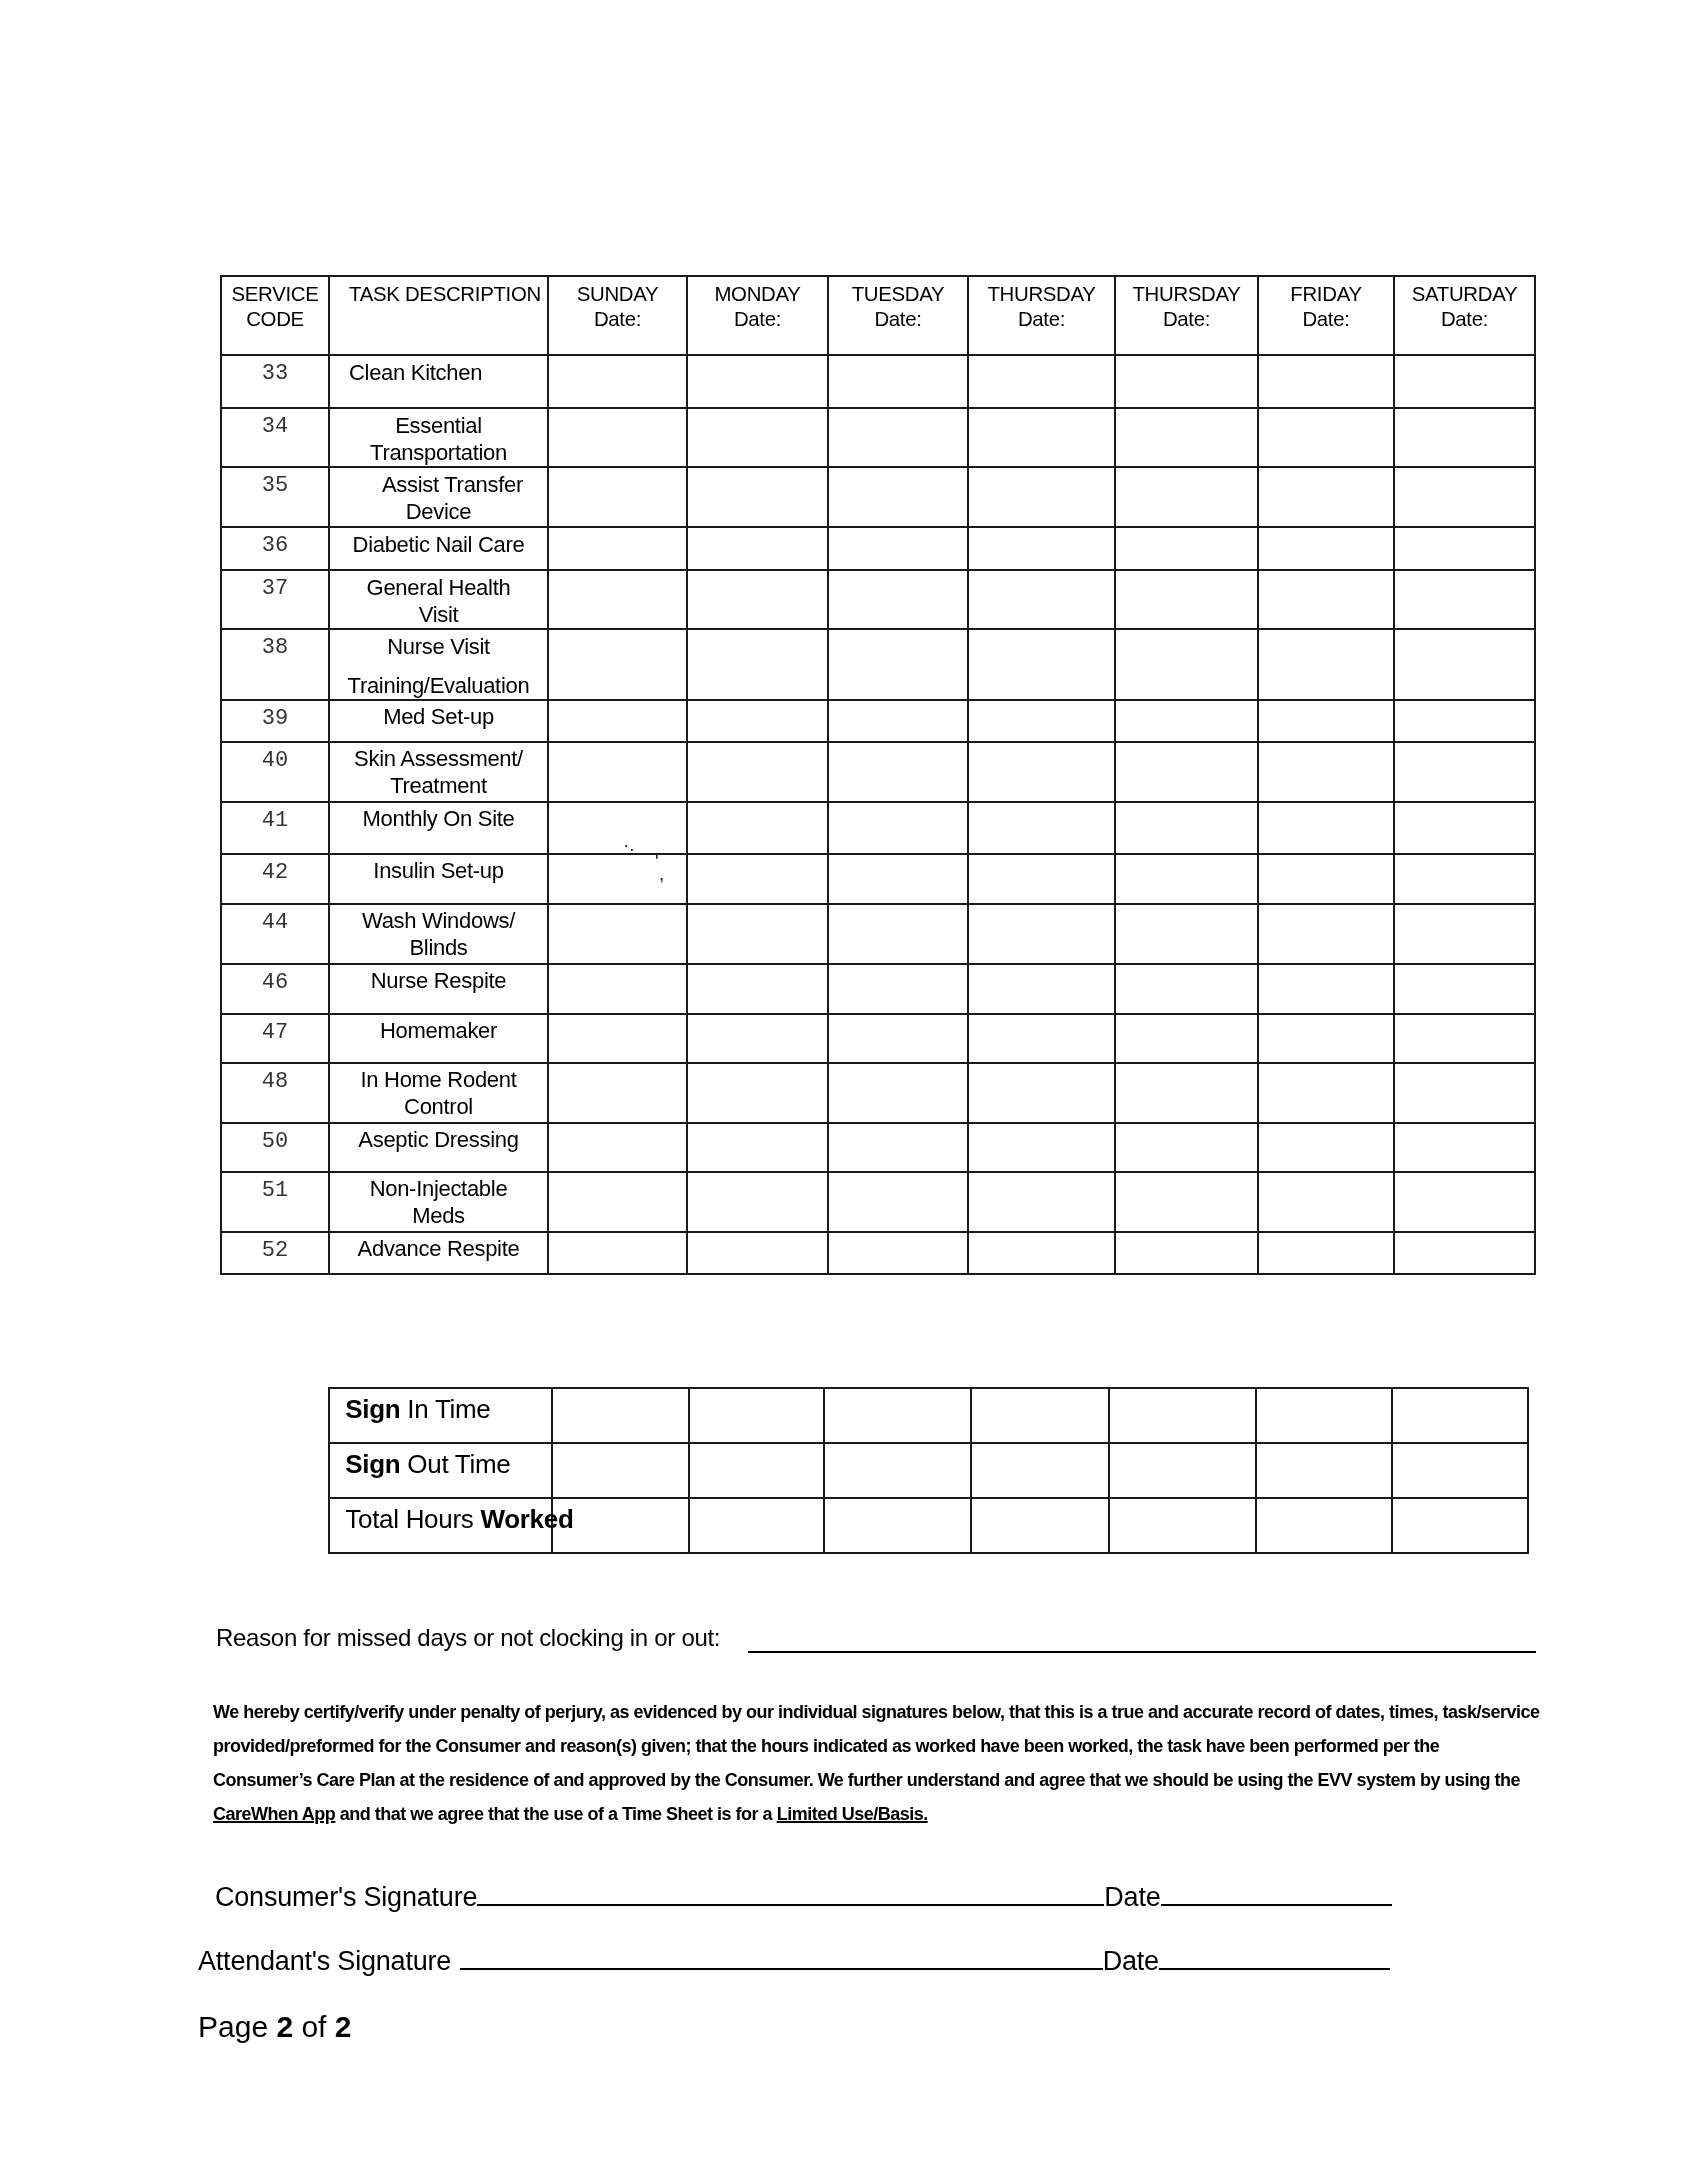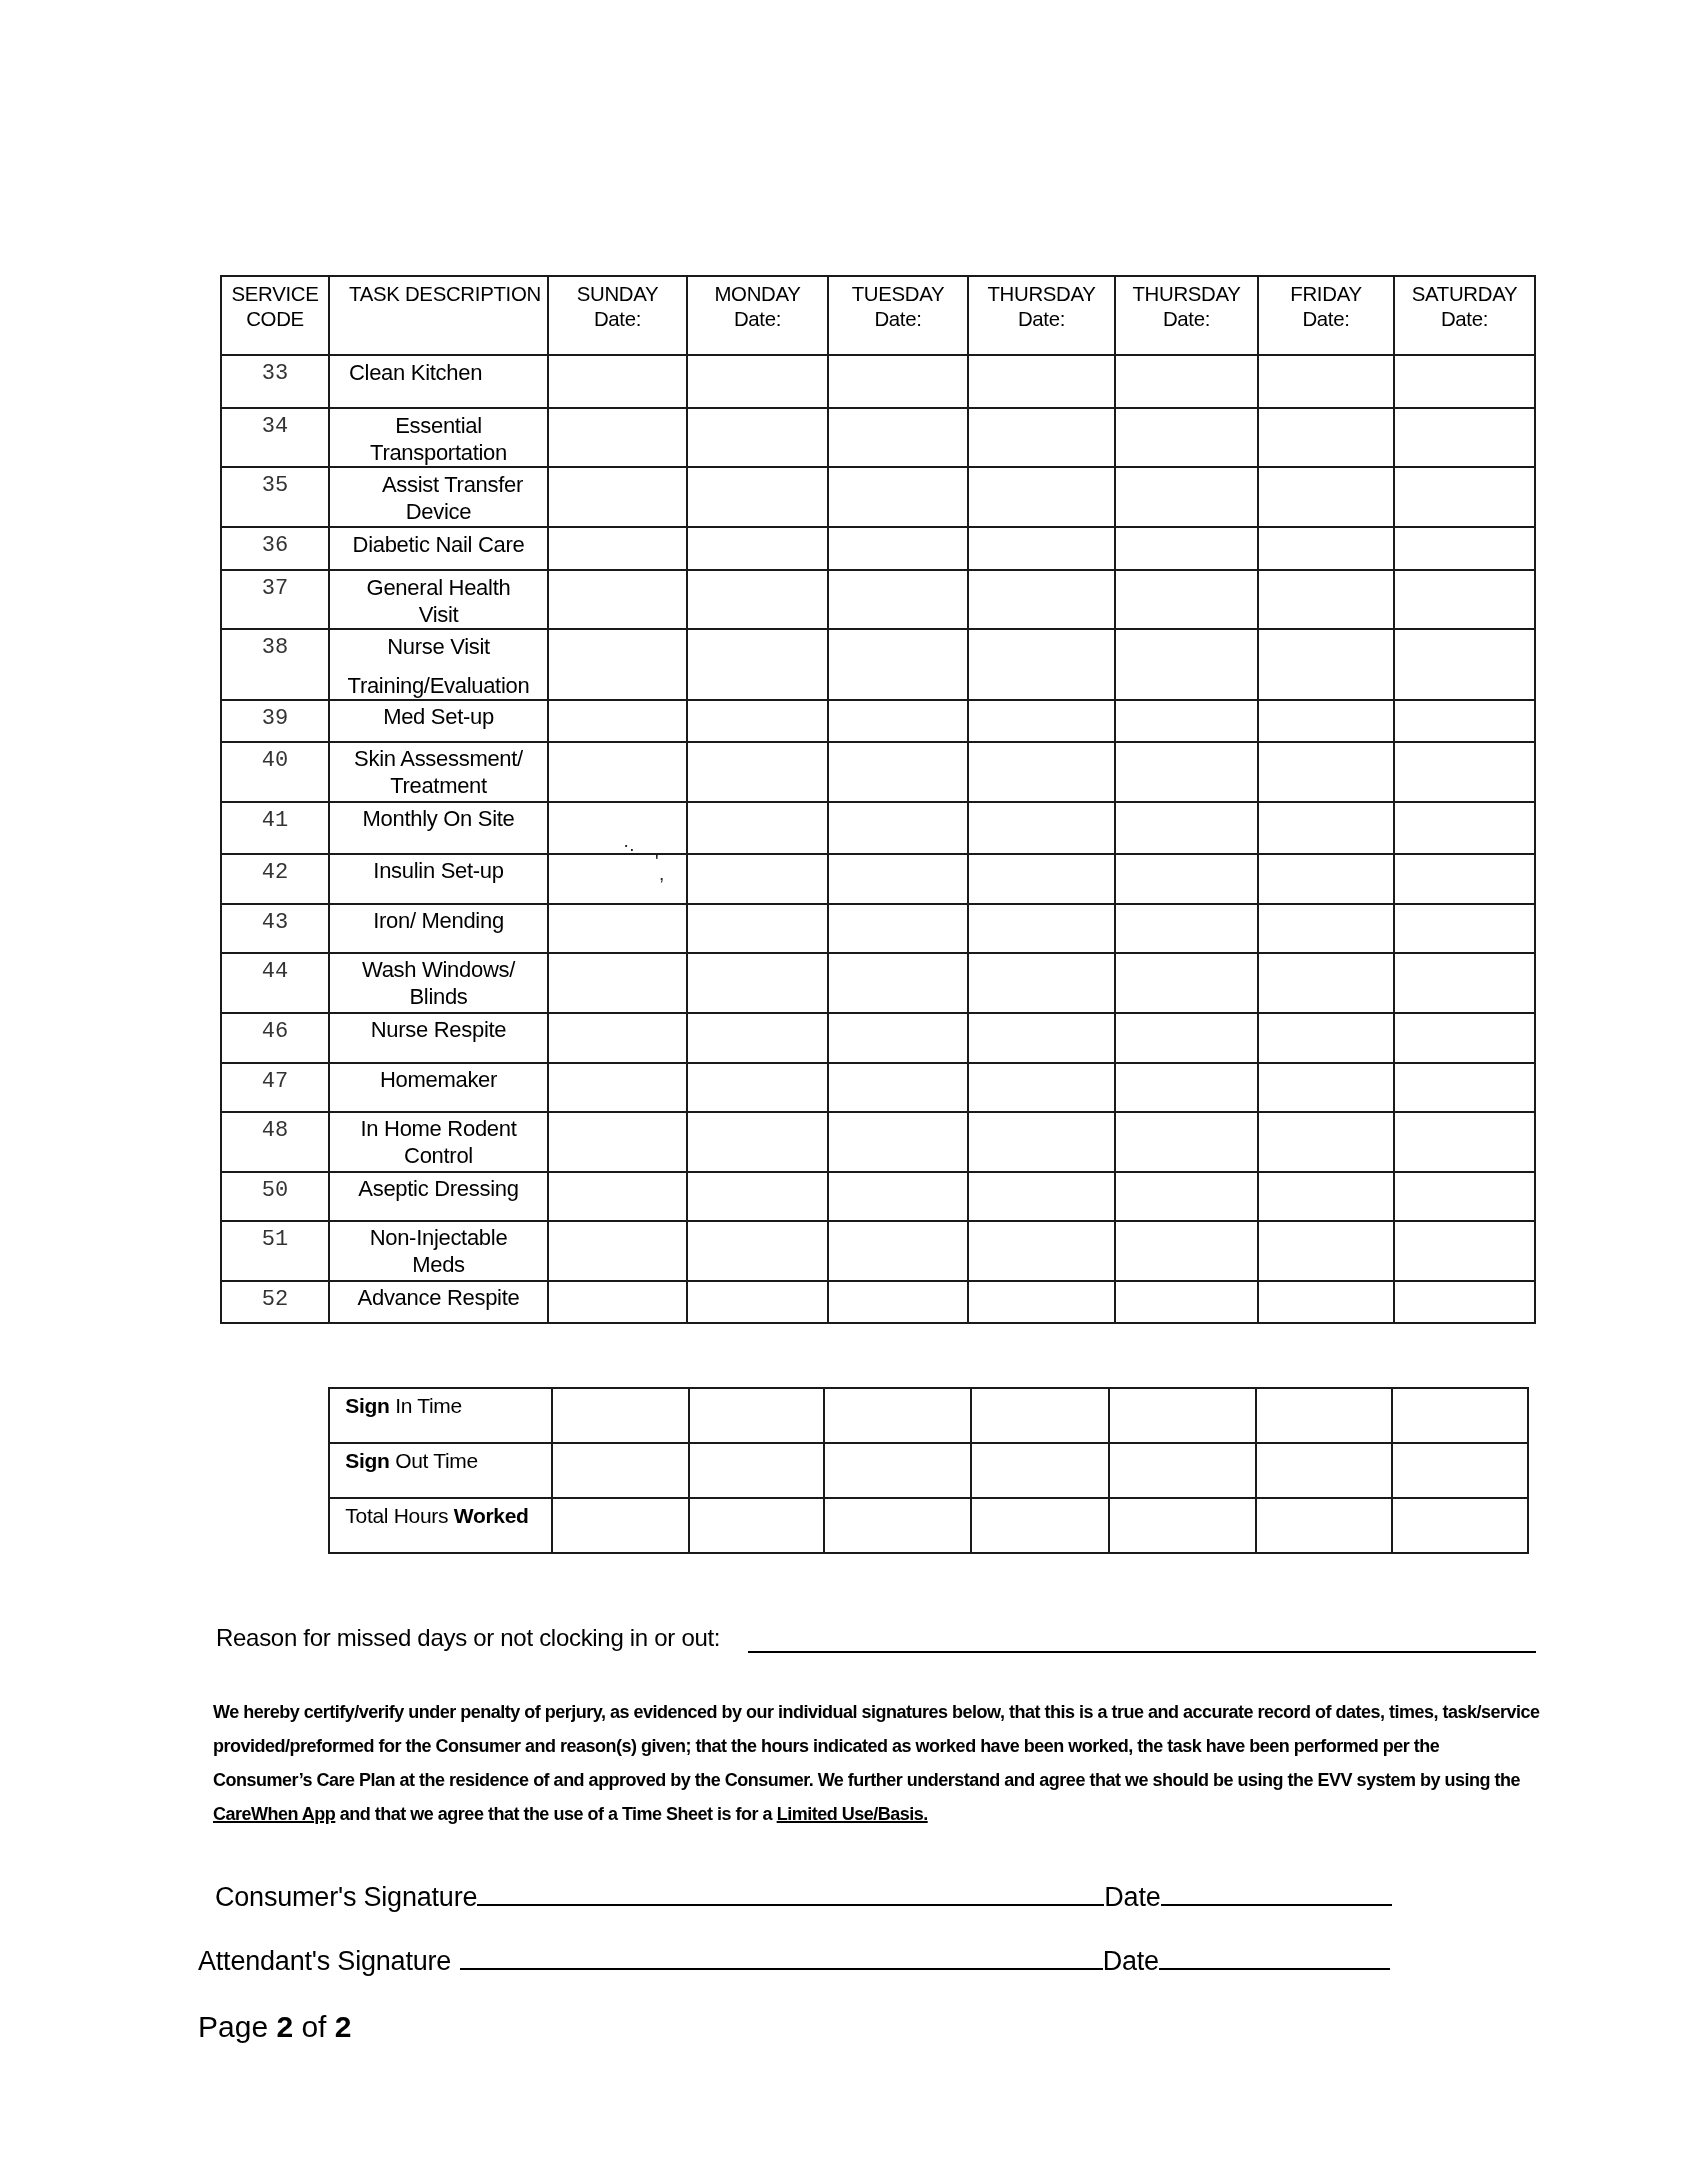--- a/index.html
+++ b/index.html
@@ -12,21 +12,21 @@
   #task-table th { height: 72px; font-weight: normal; font-size: 20.4px; line-height: 25px; text-align: center; padding-top: 5.1px; letter-spacing: -0.3px; }
   #task-table th.th-desc { text-align: left; padding-left: 19px; }
   #task-table td.code { font-family: "Liberation Mono", "DejaVu Sans Mono", monospace; font-size: 22px; color: #333; text-align: center; padding-top: 5.1px; }
   #task-table td.desc { font-size: 22px; line-height: 27px; text-align: center; padding-top: 2.6px; letter-spacing: -0.3px; }
   #task-table td.desc.left { text-align: left; padding-left: 19px; }
   .day-head-name, .day-head-date { display: block; }
 
   
   #time-table { left: 328px; top: 1387px; width: 1201px; }
   #time-table td { height: 48px; }
-  #time-table td.lbl { font-size: 21px; padding: 5.1px 0 0 15.3px; letter-spacing: -0.3px; }
+  #time-table td.lbl { font-size: 26px; padding: 5.1px 0 0 15.3px; letter-spacing: -0.3px; }
   #time-table td.lbl b { font-weight: bold; }
 
   
   .reason { position: absolute; left: 216px; top: 1624px; font-size: 24px; letter-spacing: -0.3px; white-space: nowrap; }
   .reason-line { position: absolute; left: 748px; top: 1651px; width: 788px; border-bottom: 2.6px solid #000; }
 
   .certify { position: absolute; left: 213px; top: 1695px; width: 1329px; font-size: 18px; line-height: 34px; font-weight: bold; letter-spacing: -0.5px; }
   .certify u { text-decoration: underline; text-decoration-thickness: 1.7px; }
 
   .sig-row { position: absolute; font-size: 27px; white-space: nowrap; letter-spacing: -0.2px; }
@@ -220,33 +220,20 @@
           <span style="display: block;">Insulin Set-up</span>
         </td>
         <td></td>
         <td></td>
         <td></td>
         <td></td>
         <td></td>
         <td></td>
         <td></td>
       </tr>
-      <tr style="height: 49px;">
-        <td class="code">43</td>
-        <td class="desc">
-          <span style="display: block;">Iron/ Mending</span>
-        </td>
-        <td></td>
-        <td></td>
-        <td></td>
-        <td></td>
-        <td></td>
-        <td></td>
-        <td></td>
-      </tr>
       <tr style="height: 60px;">
         <td class="code">44</td>
         <td class="desc">
           <span style="display: block;">Wash Windows/</span>
           <span style="display: block;">Blinds</span>
         </td>
         <td></td>
         <td></td>
         <td></td>
         <td></td>

